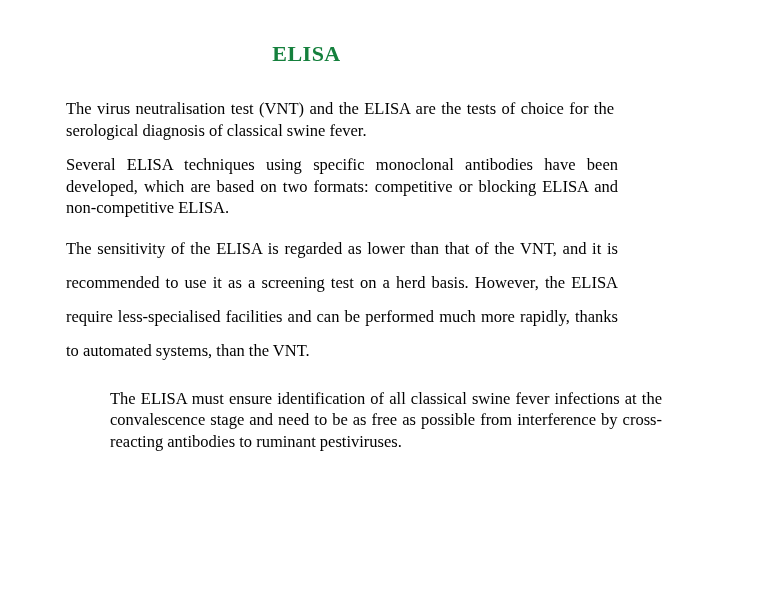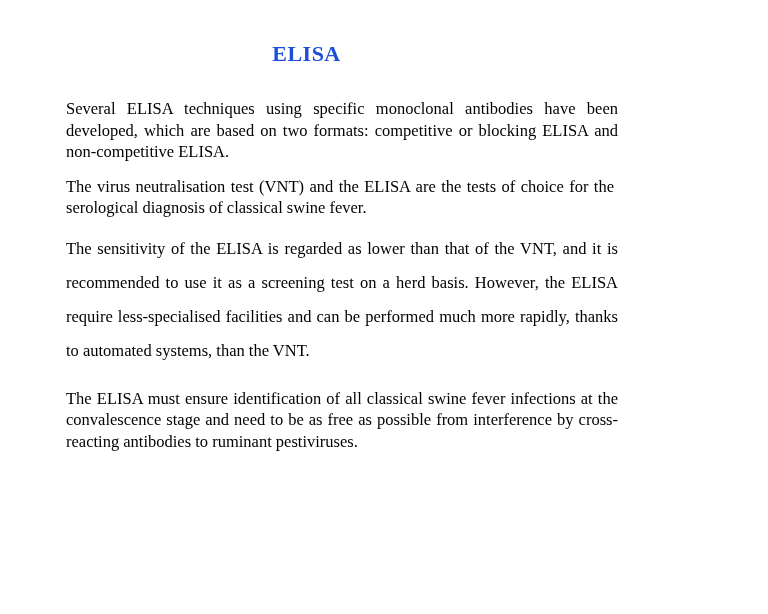--- a/index.html
+++ b/index.html
@@ -22,21 +22,21 @@
   }
   .doc-title {
     position: absolute;
     top: 26px;
     left: 0;
     width: 613px;
     text-align: center;
     font-family: "Liberation Serif", serif;
     font-size: 22px;
     letter-spacing: 0.5px;
-    color: #1d4ed8;
+    color: #15803d;
   }
   .body-block {
     position: absolute;
     top: 98px;
     left: 66px;
     width: 552px;
   }
   .para {
     font-family: "Liberation Serif", serif;
     font-size: 16.5px;
@@ -44,43 +44,44 @@
     text-align: justify;
     text-justify: inter-word;
     color: #000000;
     margin: 0;
   }
   .para + .para {
     margin-top: 13px;
   }
   .para.gap-large {
     margin-top: 20px;
+    margin-left: 44px;
   }
   .para.wide {
     width: 552px;
   }
   .para.narrow {
     width: 548px;
   }
   .para.loose {
     line-height: 34px;
   }
 </style>
 </head>
 <body>
 
 <div class="page">
 
   <h1 class="doc-title">ELISA</h1>
 
   <div class="body-block">
 
+    <p class="para narrow">The virus neutralisation test (VNT) and the ELISA are the tests of choice for the serological diagnosis of classical swine fever.</p>
+
     <p class="para wide">Several ELISA techniques using specific monoclonal antibodies have been developed, which are based on two formats: competitive or blocking ELISA and non-competitive ELISA.</p>
-
-    <p class="para narrow">The virus neutralisation test (VNT) and the ELISA are the tests of choice for the serological diagnosis of classical swine fever.</p>
 
     <p class="para wide loose">The sensitivity of the ELISA is regarded as lower than that of the VNT, and it is recommended to use it as a screening test on a herd basis. However, the ELISA require less-specialised facilities and can be performed much more rapidly, thanks to automated systems, than the VNT.</p>
 
     <p class="para wide gap-large">The ELISA must ensure identification of all classical swine fever infections at the convalescence stage and need to be as free as possible from interference by cross-reacting antibodies to ruminant pestiviruses.</p>
 
   </div>
 
 </div>
 
 </body></html>

